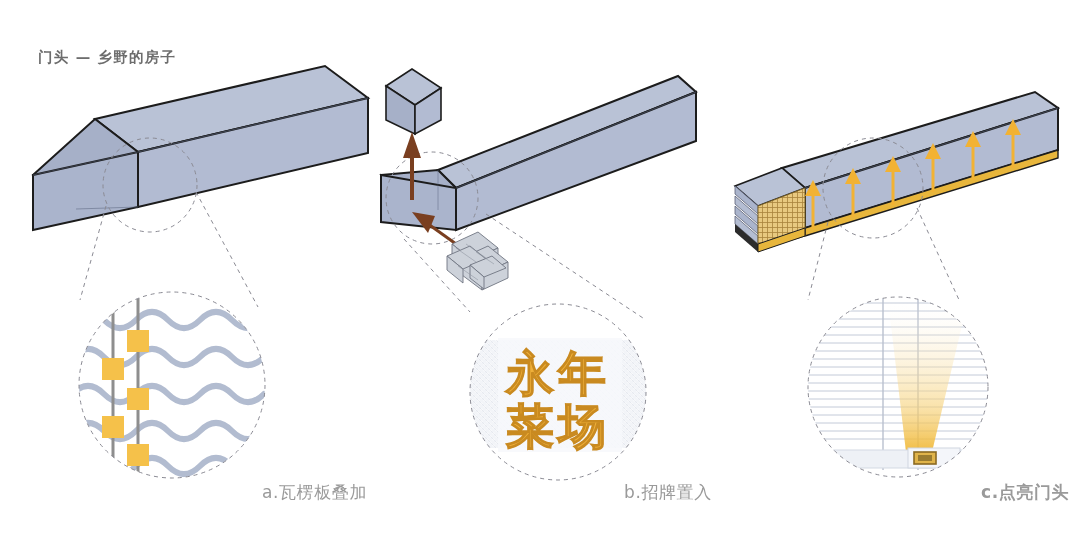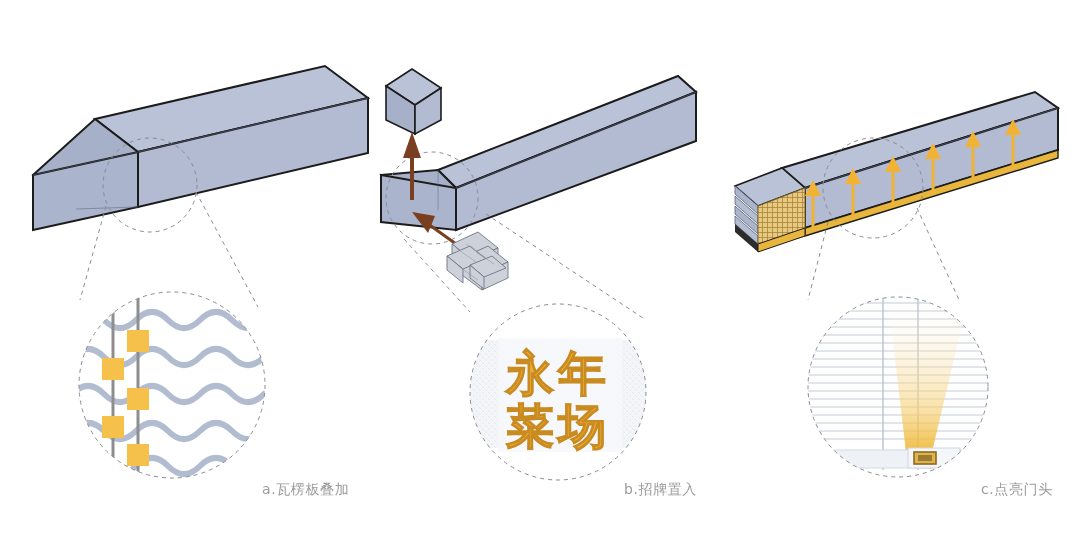--- a/index.html
+++ b/index.html
@@ -8,33 +8,34 @@
     font-family:"DejaVu Sans","Liberation Sans",sans-serif;
     overflow:hidden;position:relative;
   }
   #board{position:absolute;inset:0;}
   .title{
     position:absolute;left:38px;top:48px;
     font-size:14.5px;font-weight:bold;color:#6d6d6d;
     letter-spacing:1.2px;white-space:nowrap;
   }
   .caption{
-    position:absolute;font-size:14px;color:#9a9a9a;
+    position:absolute;font-size:17px;color:#9a9a9a;
     letter-spacing:0.6px;white-space:nowrap;
   }
   .cap-a{left:262px;top:481px;}
   .cap-b{left:624px;top:481px;}
-  .cap-c{left:981px;top:481px;}
+  .cap-c{left:981px;top:481px;font-weight:bold;}
   svg{position:absolute;left:0;top:0;width:1080px;height:540px;}
 </style>
 </head>
 <body>
 
 <div id="board">
 
+  <div class="title">门头 — 乡野的房子</div>
 
   <svg viewBox="0 0 1080 540">
     <defs>
 
       <pattern id="meshPat" width="6" height="6" patternUnits="userSpaceOnUse">
         <rect width="6" height="6" fill="#f2f4f8"></rect>
         <circle cx="1.5" cy="1.5" r="1.1" fill="#ffffff"></circle>
         <circle cx="4.5" cy="4.5" r="1.1" fill="#ffffff"></circle>
         <path d="M0 0 L6 6" stroke="#c9d0dd" stroke-width="0.45" opacity="0.75"></path>
       </pattern>

